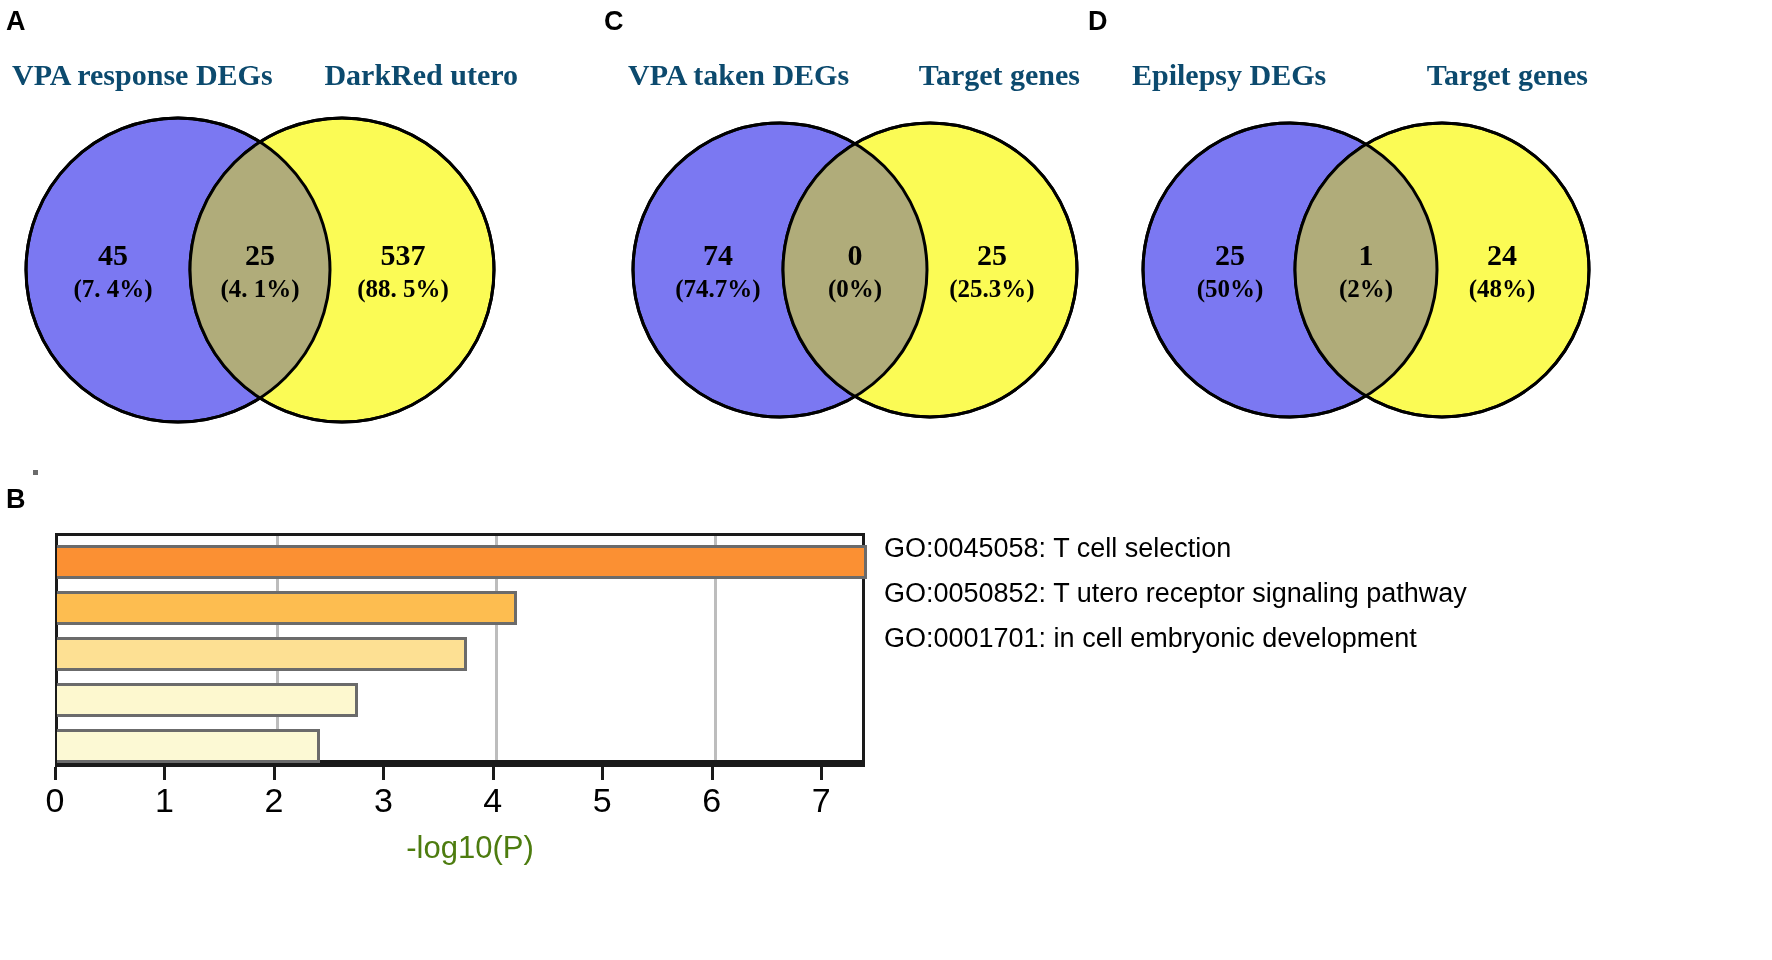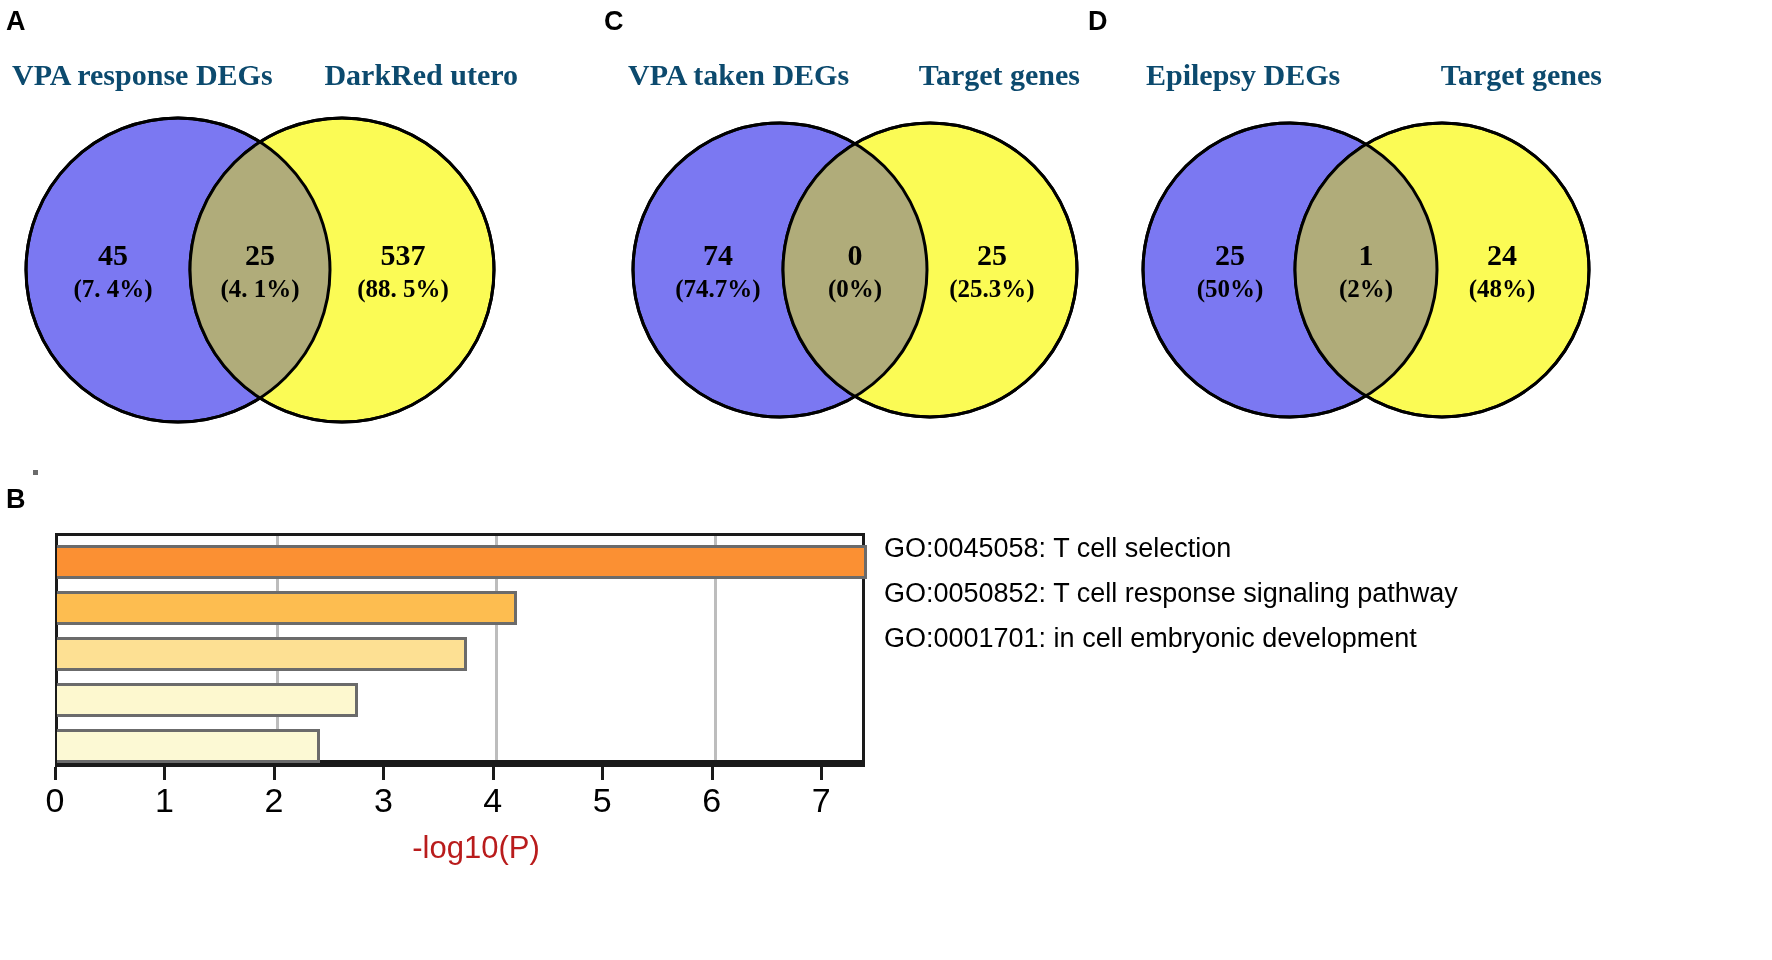--- a/index.html
+++ b/index.html
@@ -87,24 +87,24 @@
   }
   .x-tick-label {
     position: absolute; top: 313px;
     font-family: "Liberation Sans", sans-serif;
     font-size: 34px; color: #000;
     transform: translateX(-50%);
     line-height: 1;
   }
   #x-axis-title {
     position: absolute;
-    top: 360px; left: 71px; width: 810px;
+    top: 360px; left: 65px; width: 810px;
     text-align: center;
     font-family: "Liberation Sans", sans-serif;
-    font-size: 31px; color: #b91c1c;
+    font-size: 31px; color: #4d7c0f;
   }
 
   
   #term-list {
     position: absolute;
     left: 884px; top: 60px;
     display: flex; flex-direction: column; gap: 9px;
   }
   .term-item {
     height: 36px;
@@ -183,21 +183,21 @@
     <text class="venn-num pct" x="235" y="192">(0%)</text>
 
     <text class="venn-num big" x="372" y="160">25</text>
     <text class="venn-num pct" x="372" y="192">(25.3%)</text>
   </svg>
 </div>
 
 <div class="venn-panel" style="left:1130px; width:470px; height:460px;">
   <div class="panel-letter" style="left:-42px; top:8px;">D</div>
 
-  <div class="venn-titles" style="left:16px; width:456px;gap:16px;">
+  <div class="venn-titles" style="left:2px; width:456px;gap:16px;">
     <div class="venn-title">Epilepsy DEGs</div>
     <div class="venn-title">Target genes</div>
   </div>
 
   <svg class="venn-svg" width="470" height="330" viewBox="0 0 470 330">
     <defs>
       <clipPath id="clipD-left">
           <circle cx="160" cy="165" r="147"></circle>
         </clipPath>
     </defs>
@@ -246,21 +246,21 @@
       </div>
     </div>
 
   <div id="x-axis-line"></div>
 
   <div id="x-axis-title">-log10(P)</div>
 
   <div id="term-list">
 
   <div class="term-item">GO:0045058: T cell selection</div>
-      <div class="term-item">GO:0050852: T cell response signaling pathway</div>
+      <div class="term-item">GO:0050852: T utero receptor signaling pathway</div>
       <div class="term-item">GO:0001701: in cell embryonic development</div>
     </div>
 <div class="x-tick" style="left: 54px;"></div>
     <div class="x-tick-label" style="left: 55px;">0</div>
     <div class="x-tick" style="left: 163.459px;"></div>
     <div class="x-tick-label" style="left: 164.459px;">1</div>
     <div class="x-tick" style="left: 272.919px;"></div>
     <div class="x-tick-label" style="left: 273.919px;">2</div>
     <div class="x-tick" style="left: 382.378px;"></div>
     <div class="x-tick-label" style="left: 383.378px;">3</div>

